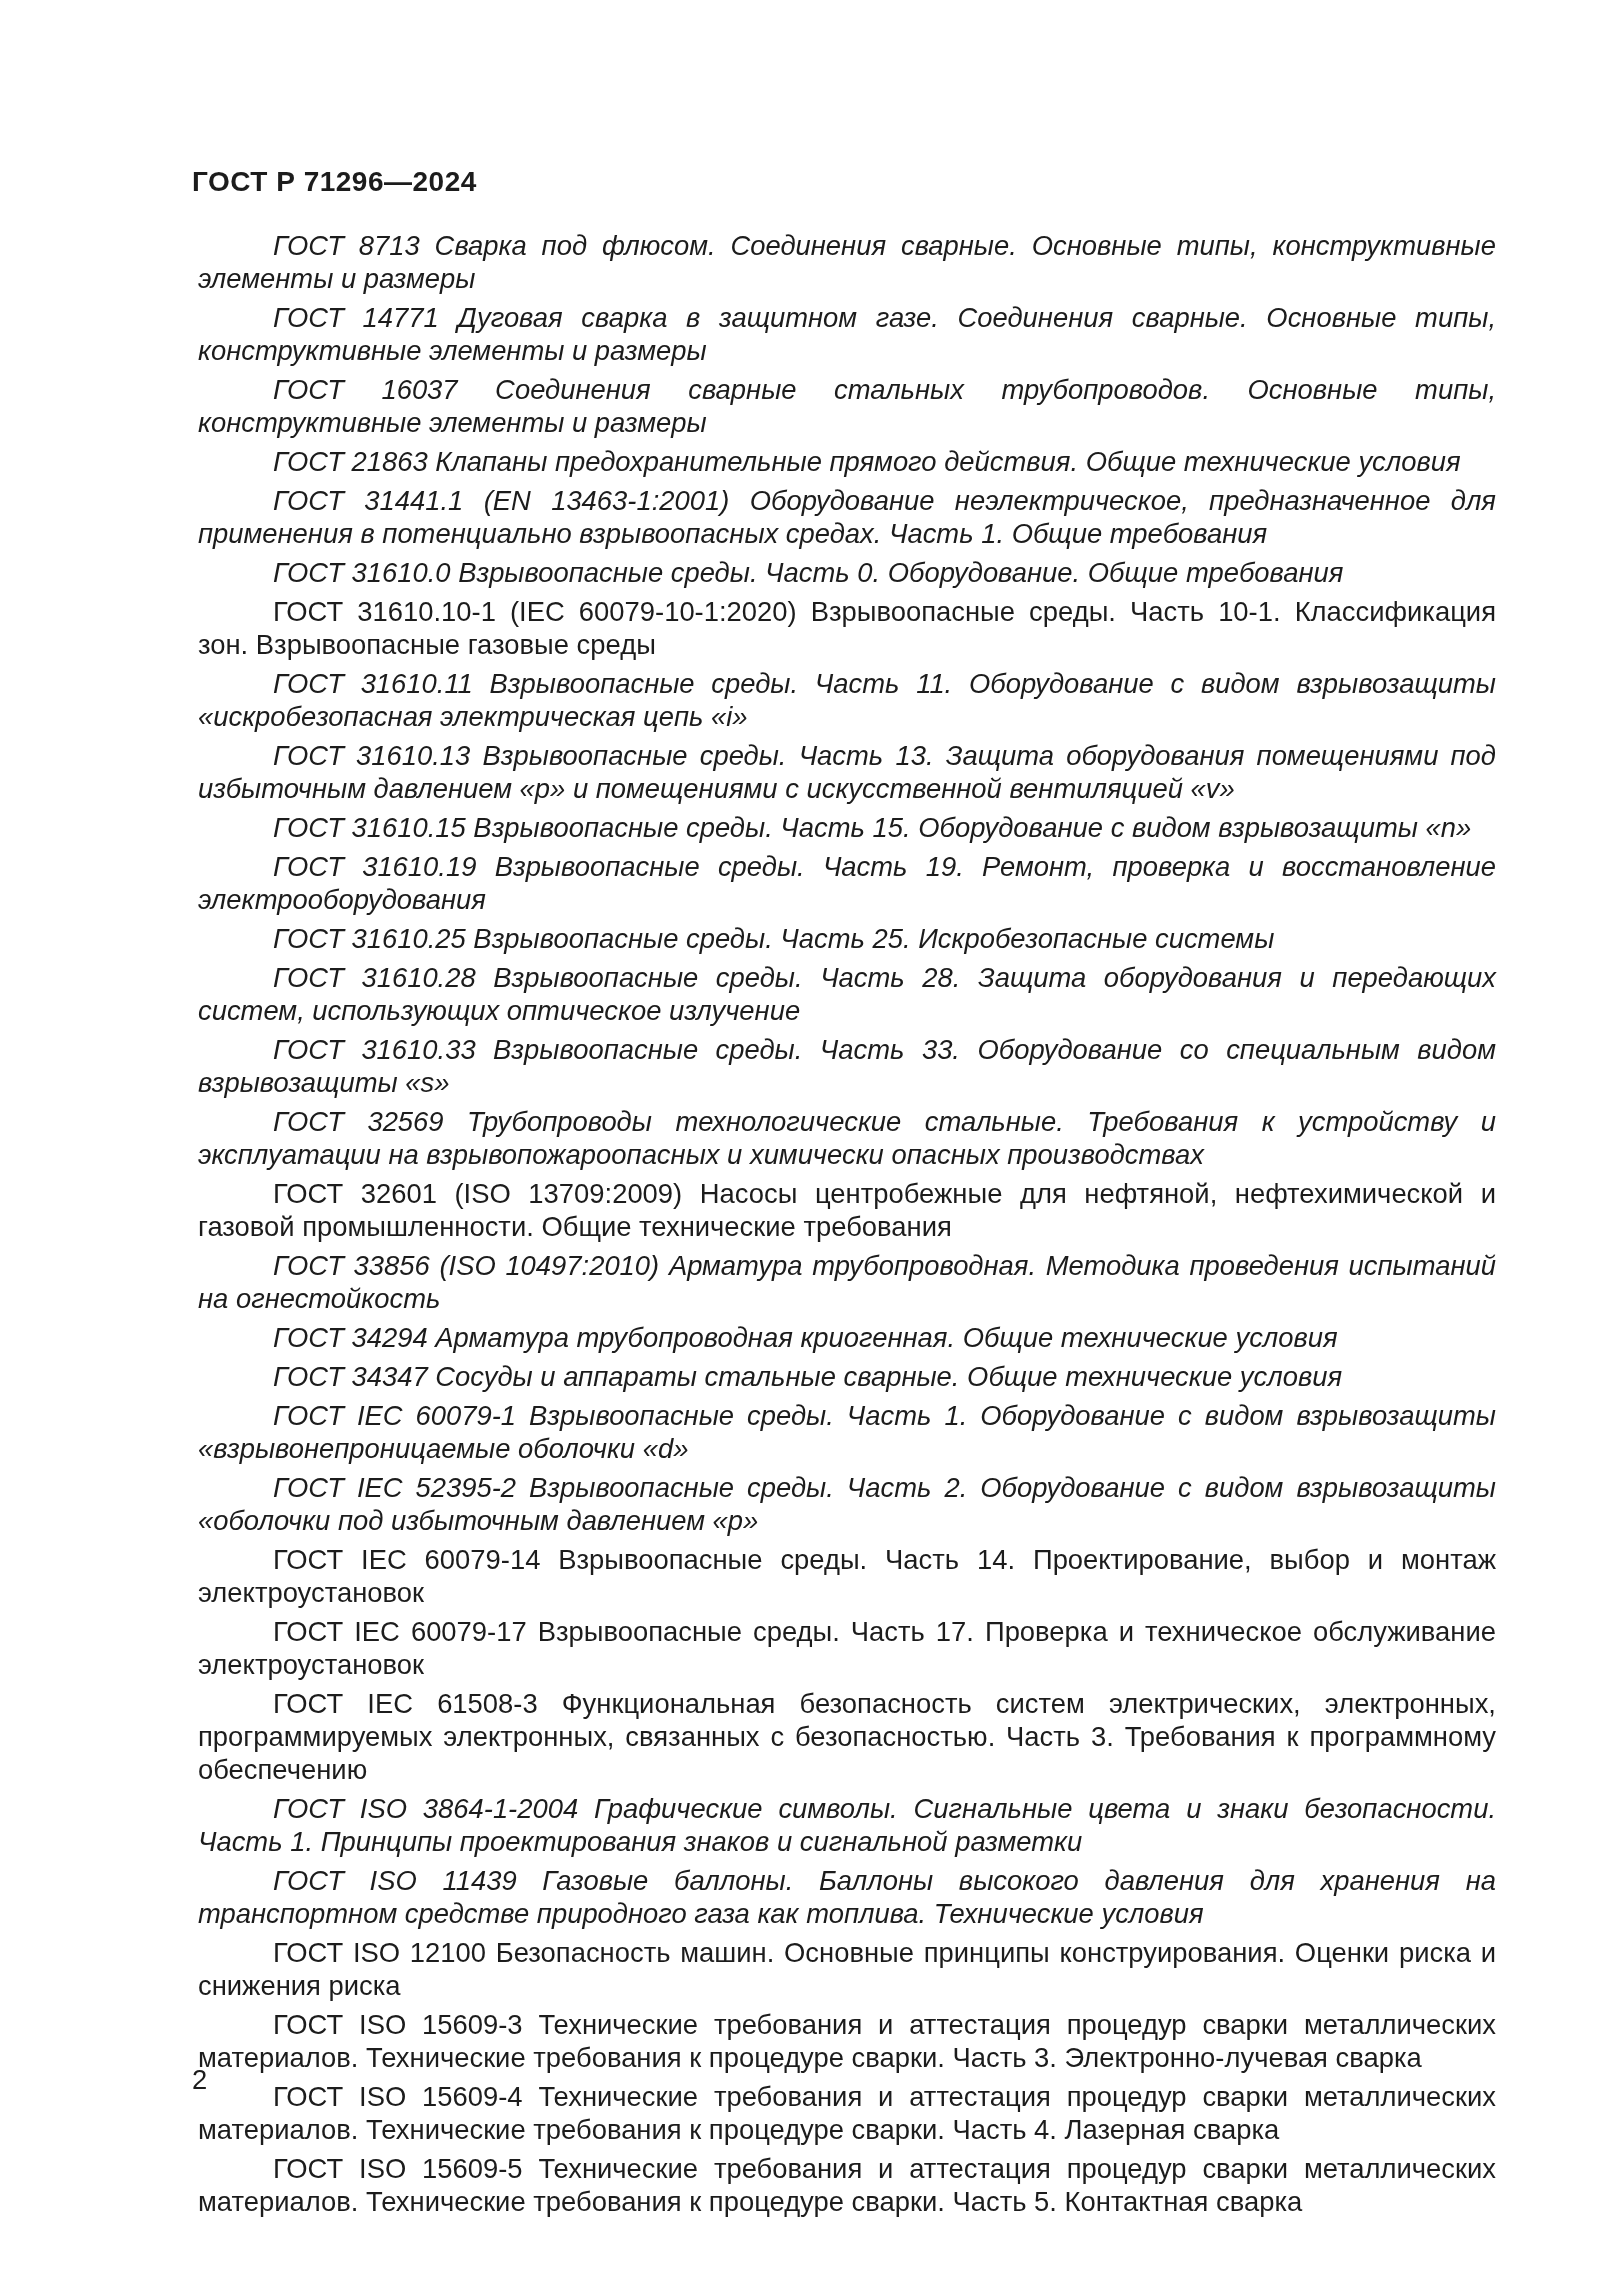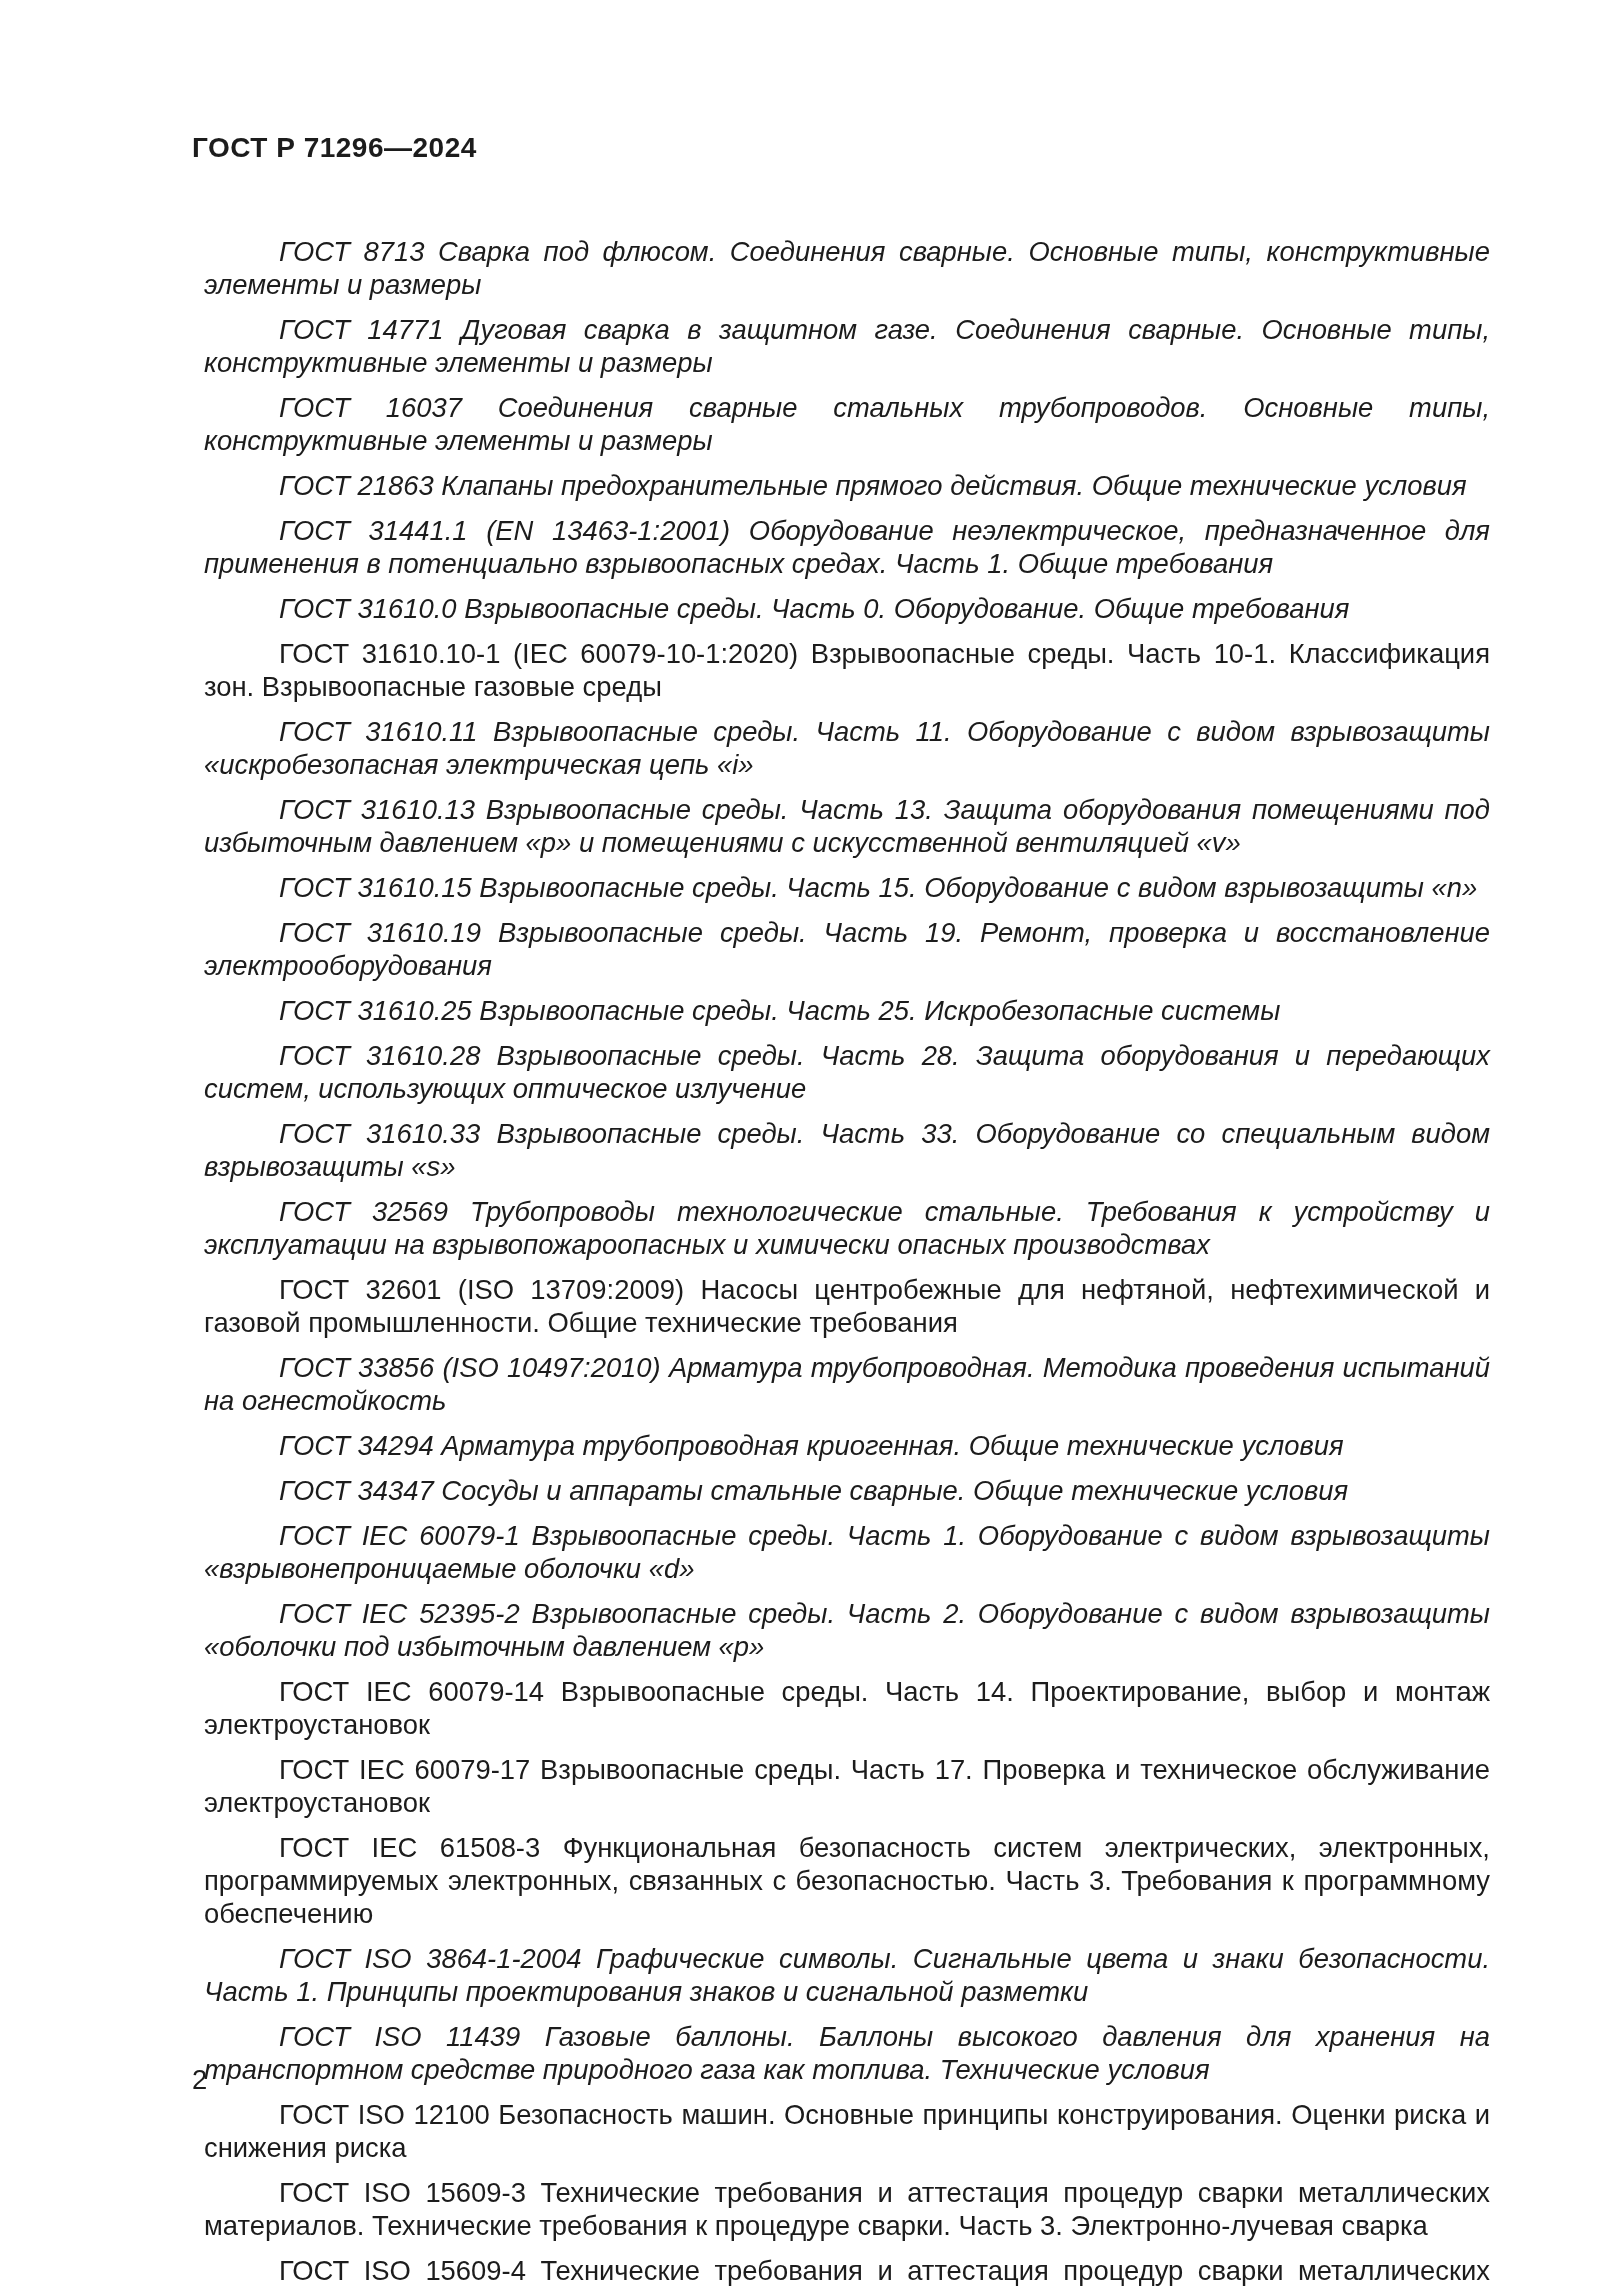--- a/index.html
+++ b/index.html
@@ -12,38 +12,38 @@
     width: 1621px;
     height: 2293px;
     background: #ffffff;
     font-family: "Liberation Sans", sans-serif;
     color: #1c1c1c;
     overflow: hidden;
   }
   .page-header {
     position: absolute;
     left: 192px;
-    top: 132px;
+    top: 166px;
     font-size: 28px;
     font-weight: bold;
     letter-spacing: 0.5px;
     color: #1c1c1c;
     white-space: nowrap;
   }
   .references {
     position: absolute;
     left: 192px;
     top: 223px;
     width: 1310px;
     font-size: 27.4px;
     line-height: 33px;
     text-align: justify;
   }
   .ref {
-    margin: 12px;
+    margin: 6px;
     padding: 0;
     text-indent: 75px;
   }
   .ref.italic { font-style: italic; }
   .ref.regular { font-style: normal; }
   .page-number {
     position: absolute;
     left: 192px;
     top: 2064px;
     font-size: 27.4px;

